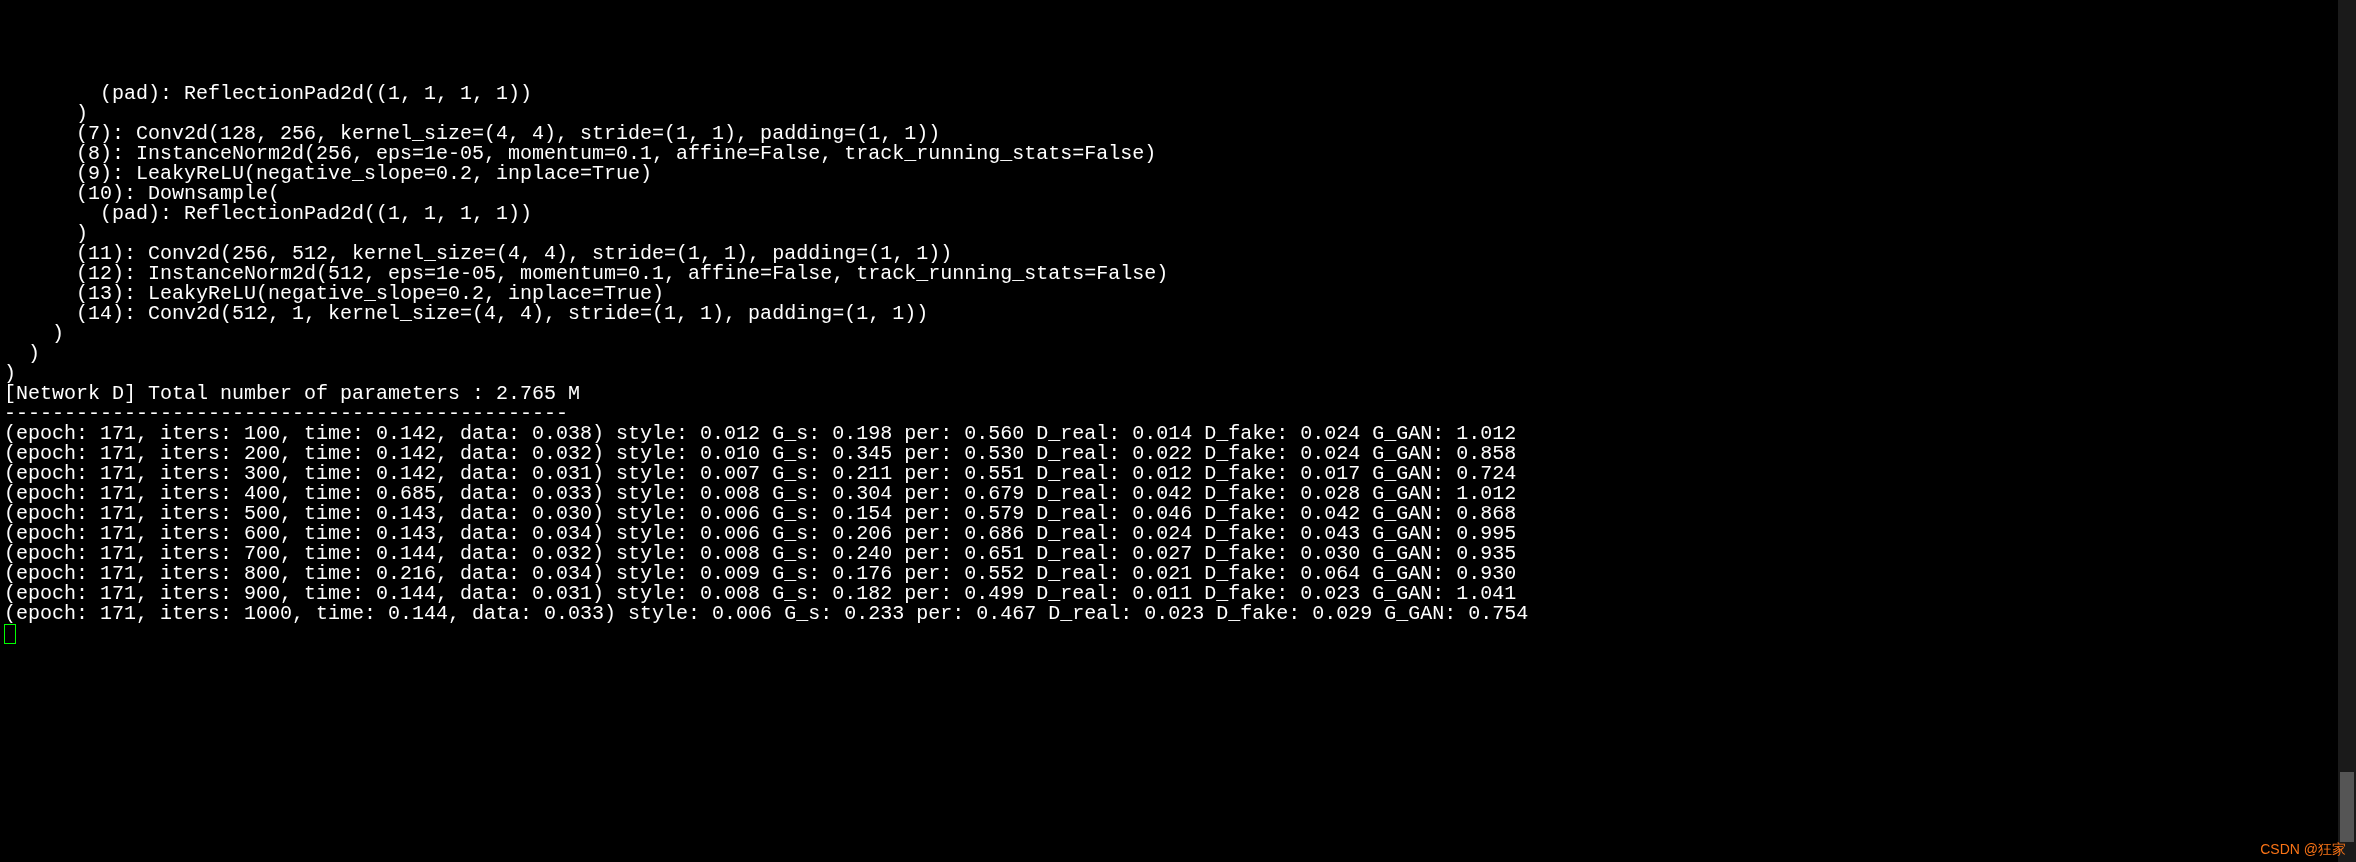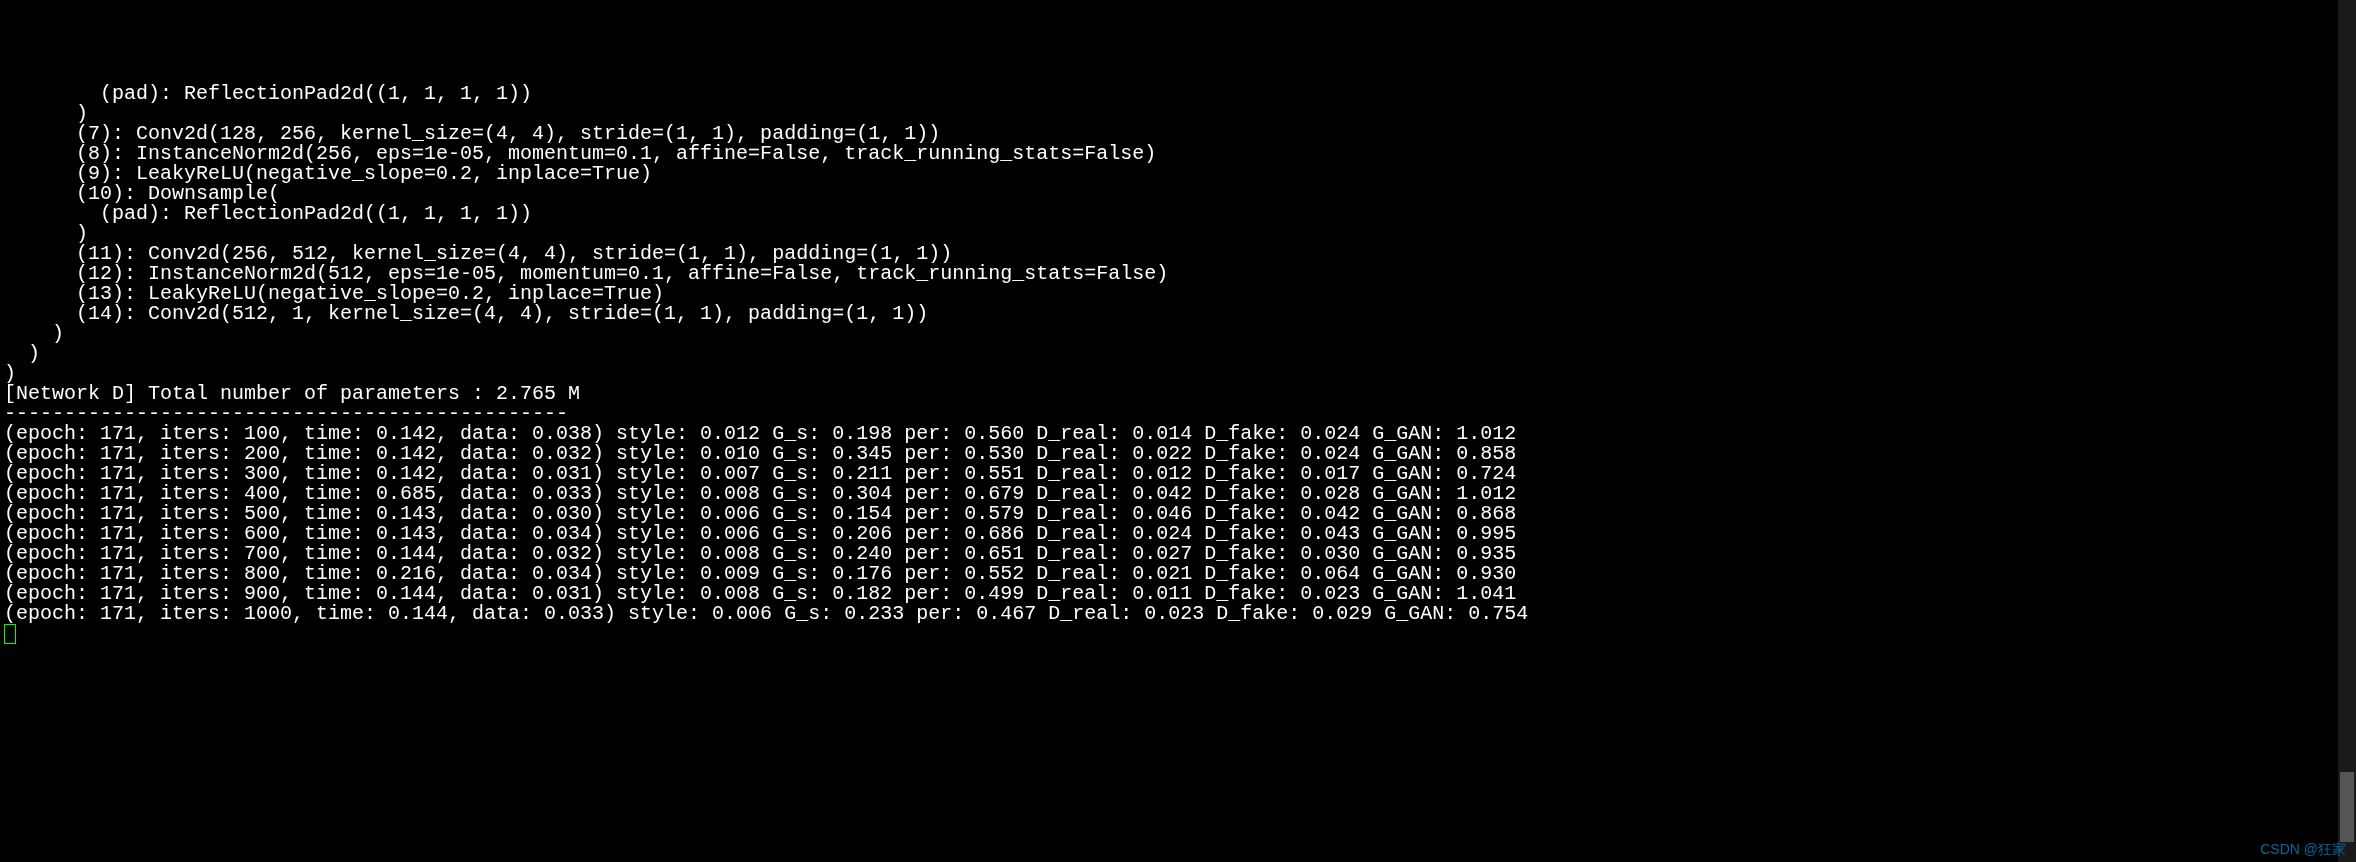--- a/index.html
+++ b/index.html
@@ -25,21 +25,21 @@
       width: 12px;
       height: 20px;
       border: 1px solid #00ff00;
       background: transparent;
       vertical-align: bottom;
     }
     .watermark {
       position: absolute;
       bottom: 6px;
       right: 10px;
-      color: #0369a1;
+      color: #f97316;
       font-size: 14px;
       font-family: Arial, sans-serif;
     }
     .scrollbar {
       position: absolute;
       right: 0;
       top: 0;
       width: 18px;
       height: 100%;
       background: #1a1a1a;

